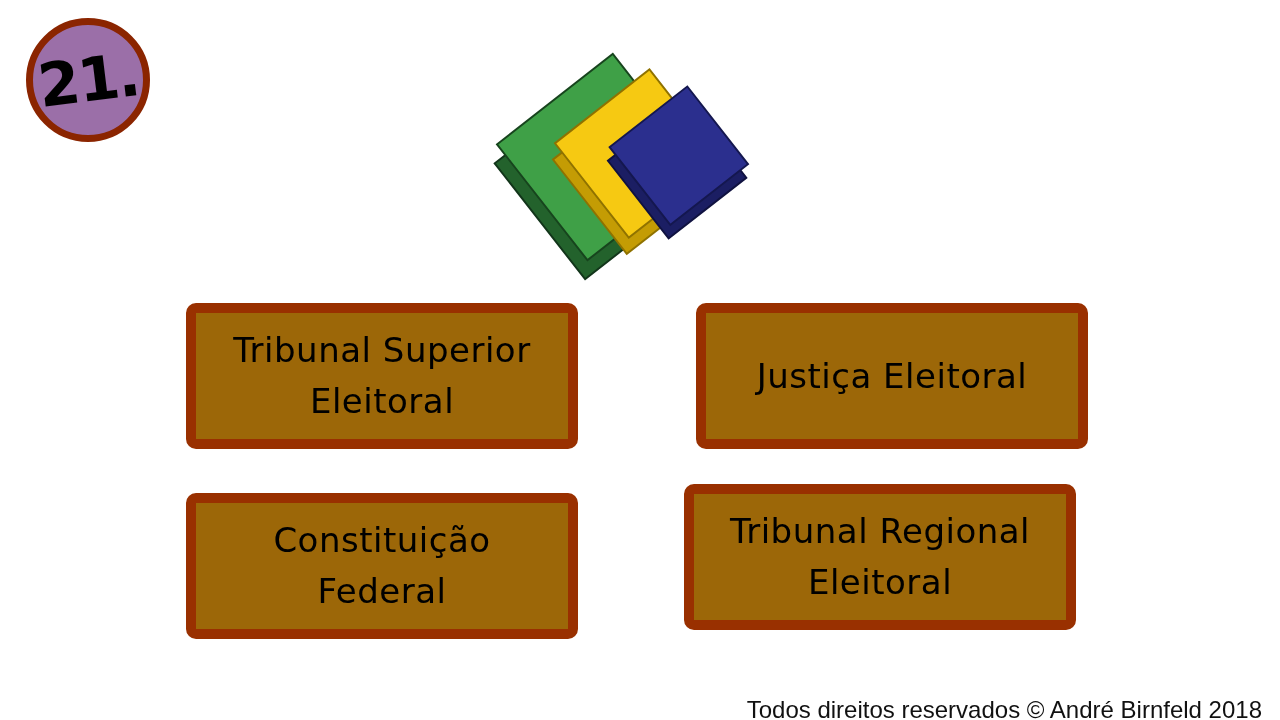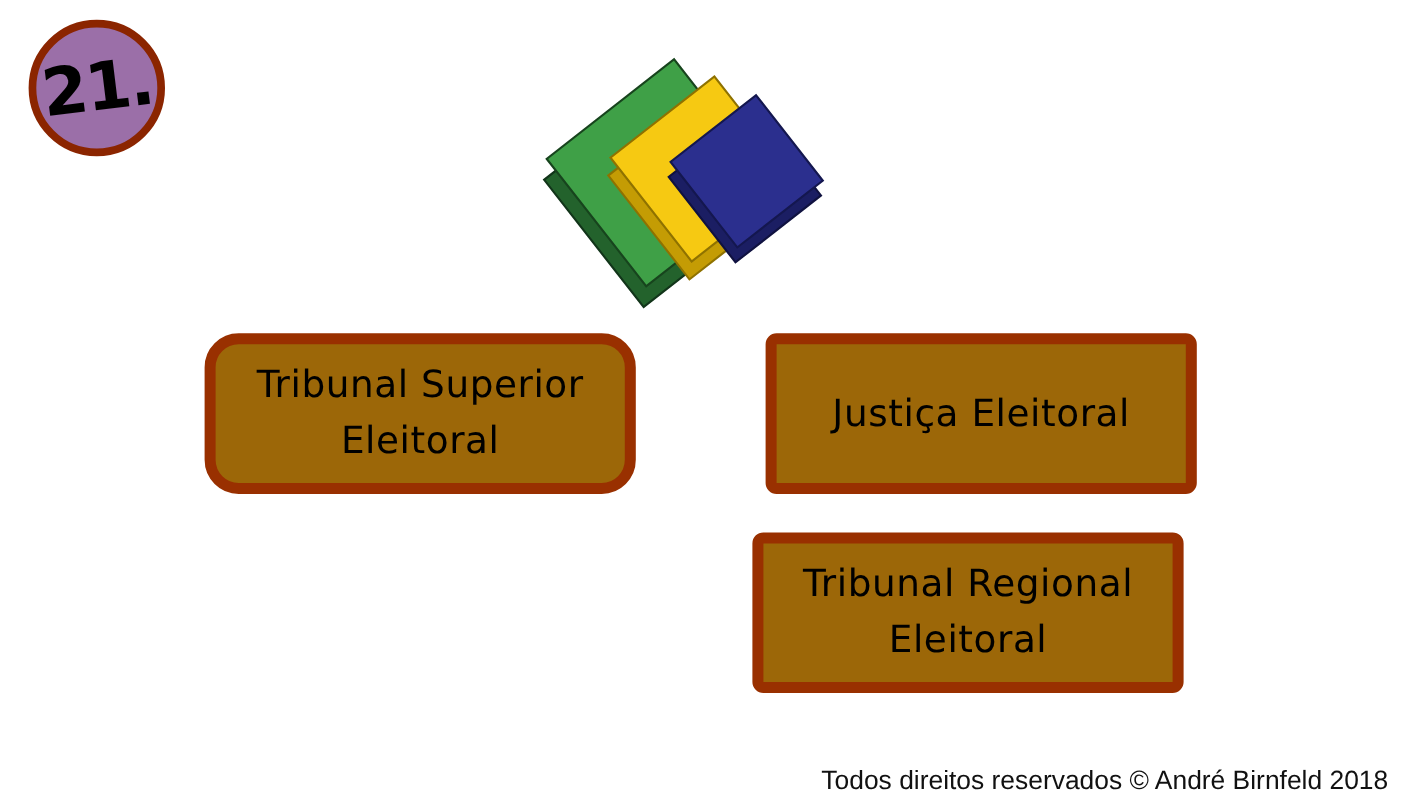--- a/index.html
+++ b/index.html
@@ -49,21 +49,21 @@
     border:10px solid var(--button-border,#993000);
     border-radius:10px;
     display:flex;align-items:center;justify-content:center;
     text-align:center;cursor:pointer;
     padding:0 12px;
   }
   .btn span{
     font-size:34px;line-height:1.5;font-weight:500;
     letter-spacing:0.5px;color:#000;
   }
-  .btn-1{left:186px;top:303px;border-radius:31px;}
+  .btn-1{left:186px;top:303px;}
   .btn-2{left:696px;top:303px;}
   .btn-3{left:186px;top:493px;}
   .btn-4{left:684px;top:484px;}
 
   
   .footer{
     position:absolute;right:18px;top:668px;
     font-family:"Liberation Sans",sans-serif;
     font-size:24px;color:#111;margin-top:28px;
   }
@@ -91,20 +91,23 @@
   </div>
 
   <div class="btn btn-1">
     <span>Tribunal Superior Eleitoral</span>
   </div>
 
   <div class="btn btn-2">
     <span>Justiça Eleitoral</span>
   </div>
 
+  <div class="btn btn-3">
+    <span>Constituição Federal</span>
+  </div>
 
   <div class="btn btn-4">
     <span>Tribunal Regional Eleitoral</span>
   </div>
 
   <div class="footer">Todos direitos reservados © André Birnfeld 2018</div>
 
 </div>
 
 </body></html>

